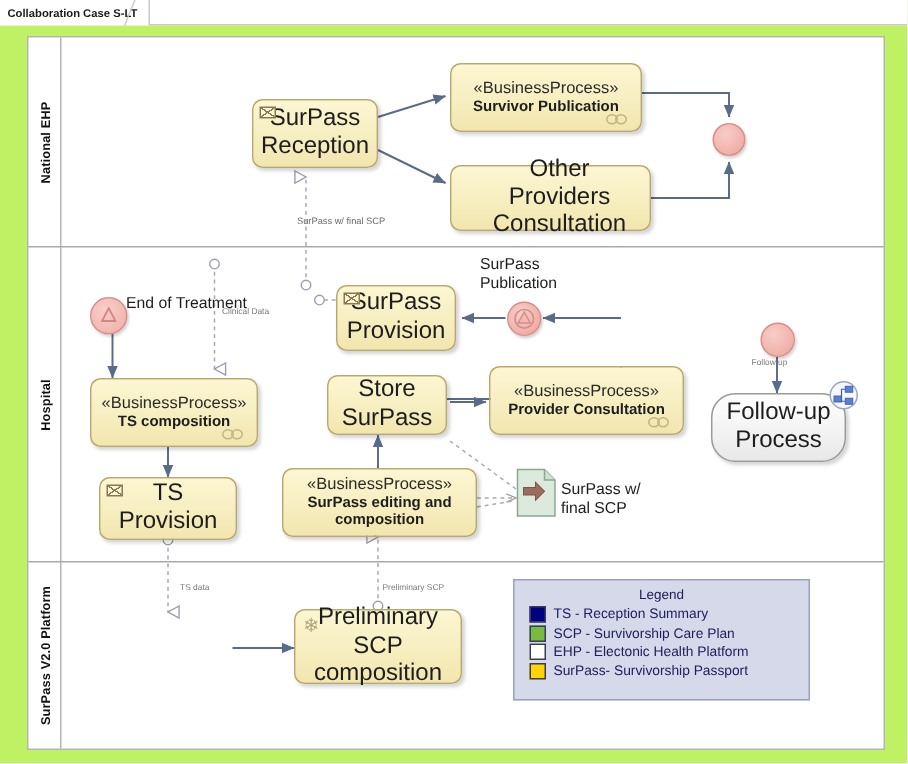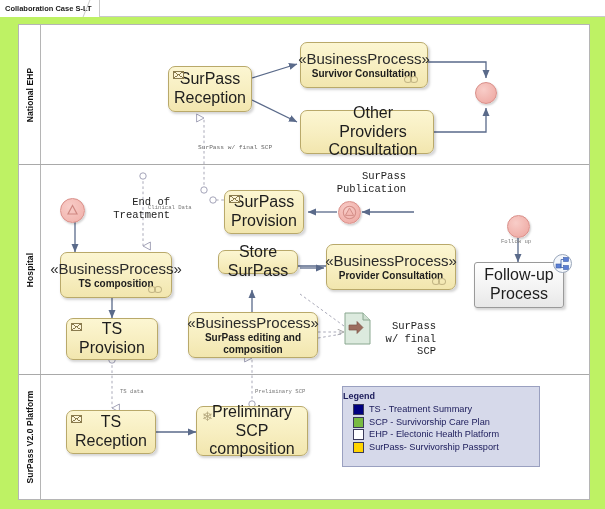--- a/index.html
+++ b/index.html
@@ -87,21 +87,21 @@
     box-shadow: 1.5px 2px 2.5px rgba(0,0,0,.17);
     display: flex; flex-direction: column;
     align-items: center; justify-content: center;
     text-align: center;
     color: #1d1d1d;
     font-size: 10px;
     line-height: 1.18;
     padding: 2px 4px;
   }
   .node .stereo {
-    font-size: 15px; color: #2a2a2a; font-weight: normal;
+    font-size: 11px; color: #2a2a2a; font-weight: normal;
     display: block;
   }
   .node .nm { font-weight: bold; font-size: 10px; display: block; }
   .node .plain { font-weight: normal; font-size: 16px; display: block; }
 
   
   .node.grey {
     border: 1px solid #9a9a9a;
     background: linear-gradient(180deg,#ffffff 0%,#f2f2f2 60%,#e8e8e8 100%);
     border-radius: 3px;
@@ -172,24 +172,23 @@
   #doc-surpass-final {
     position: absolute;
     width: 27px; height: 33px;
   }
 
   
   .flabel {
     position: absolute;
     font-size: 10.5px;
     color: #1d1d1d;
-    text-align: right;
+    text-align: left;
     line-height: 1.2;
     white-space: nowrap;
-    font-family: Liberation Mono, monospace;
   }
   .flabel.small {
     font-size: 6.2px;
     color: #6a6a6a;
     font-weight: normal;
   }
   .flabel.tiny {
     font-size: 5.6px;
     color: #7a7a7a;
   }
@@ -197,21 +196,22 @@
   
   #legend {
     position: absolute;
     left: 342px; top: 386px;
     width: 198px; height: 81px;
     background: #d6d9ea;
     border: 1px solid #9aa0c0;
     padding: 4px 0 0 0;
   }
   #legend-title {
-    font-size: 9px; font-weight: bold;
+    text-align: center;
+    font-size: 9px; font-weight: normal;
     color: #20205e;
     margin-bottom: 3px;
   }
   .leg-row {
     display: flex; align-items: center;
     margin: 0 0 1px 10px;
     font-size: 9.2px; color: #20205e;
     line-height: 1.25;
   }
   .leg-sw {
@@ -329,21 +329,21 @@
     </g>
   </svg>
 
   <div class="node" style="left:168px; top:66px; width:84px; height:46px;">
     <span class="ic-envelope"></span>
     <span class="plain">SurPass Reception</span>
   </div>
 
   <div class="node" style="left:300px; top:42px; width:128px; height:46px;">
     <span class="stereo">«BusinessProcess»</span>
-    <span class="nm">Survivor Consultation</span>
+    <span class="nm">Survivor Publication</span>
     <span class="ic-link">
         <i></i>
         <i></i>
       </span>
   </div>
 
   <div class="node" style="left:300px; top:110px; width:134px; height:44px;padding-left:16px;">
     <span class="plain">Other Providers Consultation</span>
   </div>
 
@@ -366,21 +366,21 @@
   </div>
 
   <div class="flabel" style="left:320px; top:170px; width:86px; white-space:normal;">SurPass Publication</div>
   <div class="evt pink" style="left:338px; top:201px; width:23px; height:23px;">
     <svg width="23" height="23" style="position:absolute;left:-1.5px;top:-1.5px;">
       <circle cx="11.5" cy="11.5" r="6.2" fill="none" stroke="#d48f89" stroke-width="1.1"></circle>
       <path d="M11.5,7 L15.6,14.4 L7.4,14.4 z" fill="#f3b9b3" stroke="#d48f89" stroke-width="1"></path>
     </svg>
   </div>
 
-  <div class="node" style="left:218px; top:250px; width:80px; height:24px;">
+  <div class="node" style="left:218px; top:250px; width:80px; height:40px;">
     <span class="plain">Store SurPass</span>
   </div>
 
   <div class="node" style="left:326px; top:244px; width:130px; height:46px;">
     <span class="stereo">«BusinessProcess»</span>
     <span class="nm">Provider Consultation</span>
     <span class="ic-link">
         <i></i>
         <i></i>
       </span>
@@ -410,51 +410,47 @@
       <path d="M1,1 H19 L26,8 V32 H1 Z" fill="#dceade" stroke="#8aa890" stroke-width="1"></path>
       <path d="M19,1 V8 H26" fill="#cfe0d2" stroke="#8aa890" stroke-width="1"></path>
       <path d="M5,13 h8 v-3.5 l6,6 l-6,6 V18 h-8 z" fill="#9b6d5e" stroke="#7d5548" stroke-width="0.7"></path>
     </svg>
   </div>
   <div class="flabel" style="left:374px; top:320px; width:62px; white-space:normal;">SurPass w/ final SCP</div>
 
   <div class="evt pink" style="left:507px; top:215px; width:23px; height:23px;"></div>
   <div class="flabel tiny" style="left:501px; top:239px;">Follow up</div>
 
-  <div class="node grey" style="left:474px; top:262px; width:90px; height:46px;">
+  <div class="node grey" style="left:474px; top:262px; width:90px; height:46px;border-radius:16px;">
     <span class="plain">Follow-up Process</span>
     <span class="ic-subproc">
       <svg width="17" height="17" style="position:absolute;left:0;top:0;">
         <rect x="9.5" y="2.5" width="5" height="4" fill="#5b7fd4" stroke="#3e5fa8" stroke-width="0.6"></rect>
         <rect x="2" y="9" width="5" height="4" fill="#5b7fd4" stroke="#3e5fa8" stroke-width="0.6"></rect>
         <rect x="9.5" y="10.5" width="5" height="4" fill="#5b7fd4" stroke="#3e5fa8" stroke-width="0.6"></rect>
         <path d="M9.5,4.5 L7,4.5 L7,12.5 L9.5,12.5" fill="none" stroke="#3e5fa8" stroke-width="0.8"></path>
       </svg>
     </span>
   </div>
 
   <div class="flabel tiny" style="left:120px; top:389px;">TS data</div>
   <div class="flabel tiny" style="left:255px; top:389px;">Preliminary SCP</div>
 
-  <div class="node" style="left:66px; top:410px; width:90px; height:44px;">
-    <span class="ic-envelope"></span>
-    <span class="plain">TS Reception</span>
-  </div>
 
   <div class="node" style="left:196px; top:406px; width:112px; height:50px;">
     <span class="ic-gear">❄</span>
     <span class="plain">Preliminary SCP composition</span>
   </div>
 
   <div id="legend">
     <div id="legend-title">Legend</div>
 
     <div class="leg-row">
       <span class="leg-sw" style="background:#000080"></span>
-      <span>TS - Treatment Summary</span>
+      <span>TS - Reception Summary</span>
     </div>
     <div class="leg-row">
       <span class="leg-sw" style="background:#78bb41"></span>
       <span>SCP - Survivorship Care Plan</span>
     </div>
     <div class="leg-row">
       <span class="leg-sw" style="background:#ffffff"></span>
       <span>EHP - Electonic Health Platform</span>
     </div>
     <div class="leg-row">

